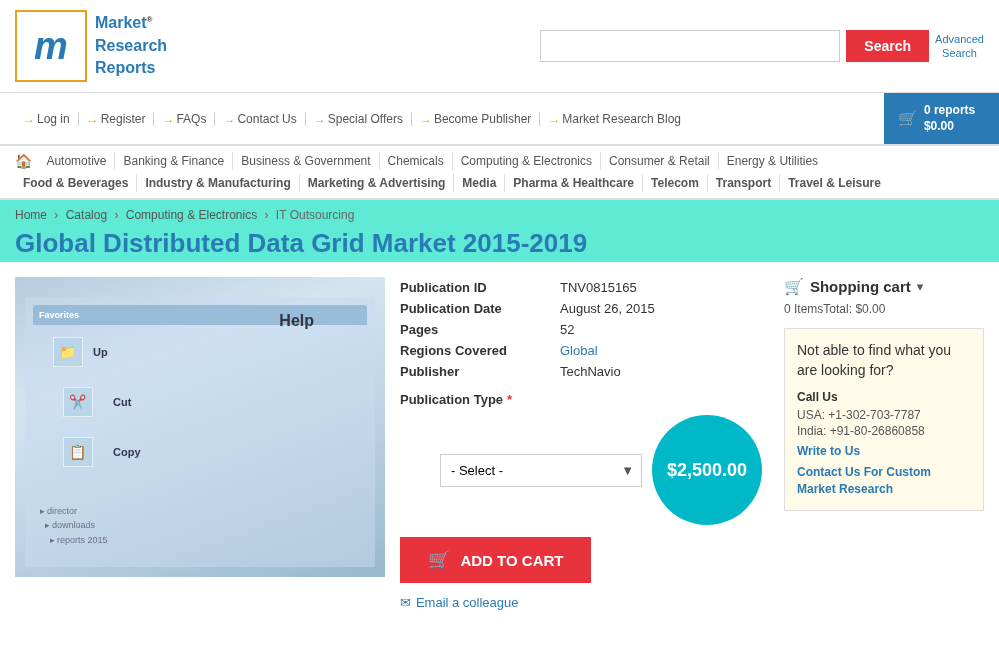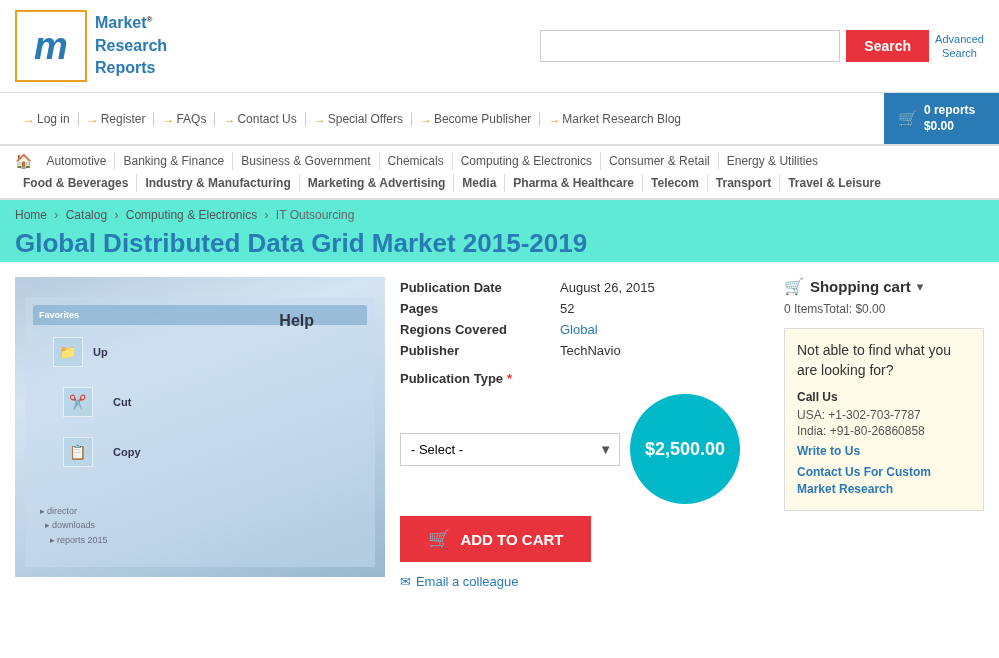--- a/index.html
+++ b/index.html
@@ -133,20 +133,24 @@
         <div>&nbsp;&nbsp;&nbsp;&nbsp;▸ reports 2015</div>
       </div>
     </div>
 
     <div style="position:absolute; top:35px; right:71px; font-size:16px; color:#334; font-weight:bold;">Help</div>
   </div>
 
   <div style="flex:1;">
 
     <div style="display:flex; padding:3px 0;">
+      <div style="width:160px; font-weight:bold; font-size:13px;">Publication ID</div>
+      <div style="font-size:13px;">TNV0815165</div>
+    </div>
+    <div style="display:flex; padding:3px 0;">
       <div style="width:160px; font-weight:bold; font-size:13px;">Publication Date</div>
       <div style="font-size:13px;">August 26, 2015</div>
     </div>
     <div style="display:flex; padding:3px 0;">
       <div style="width:160px; font-weight:bold; font-size:13px;">Pages</div>
       <div style="font-size:13px;">52</div>
     </div>
     <div style="display:flex; padding:3px 0;">
       <div style="width:160px; font-weight:bold; font-size:13px;">Regions Covered</div>
       <div style="font-size:13px;"><a href="#" style="color:#2a7ab5; text-decoration:none;">Global</a></div>
@@ -155,21 +159,21 @@
       <div style="width:160px; font-weight:bold; font-size:13px;">Publisher</div>
       <div style="font-size:13px;">TechNavio</div>
     </div>
 
     <div style="display:flex; align-items:center; gap:4px; margin-bottom:8px;">
       <span style="font-weight:bold; font-size:13px;">Publication Type</span>
       <span style="color:#e8323c; font-weight:bold;">*</span>
     </div>
 
     <div style="display:flex; align-items:center; gap:10px; margin-bottom:12px;">
-      <div style="position:relative; width:220px;">
+      <div style="position:relative; width:202px;margin-left:40px;">
         <select style="width:100%; padding:8px 30px 8px 10px; border:1px solid #ccc; font-size:13px; appearance:none; -webkit-appearance:none; background:#fff; cursor:pointer;">
           <option>- Select -</option>
         </select>
         <span style="position:absolute; right:8px; top:50%; transform:translateY(-50%); color:#555; pointer-events:none;">▼</span>
       </div>
       <div style="width:110px; height:110px; background:#00b8c8; border-radius:50%; display:flex; align-items:center; justify-content:center; color:#fff; font-size:18px; font-weight:bold; flex-shrink:0;">
         <span>$2,500.00</span>
       </div>
     </div>
 

